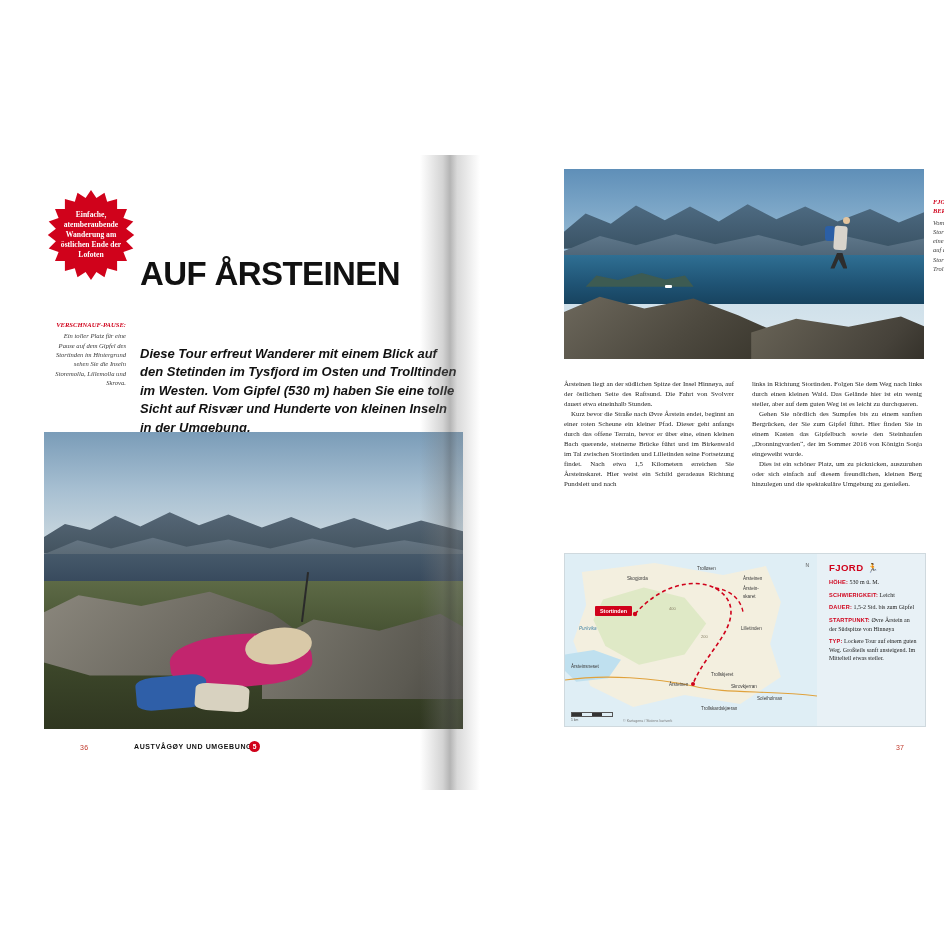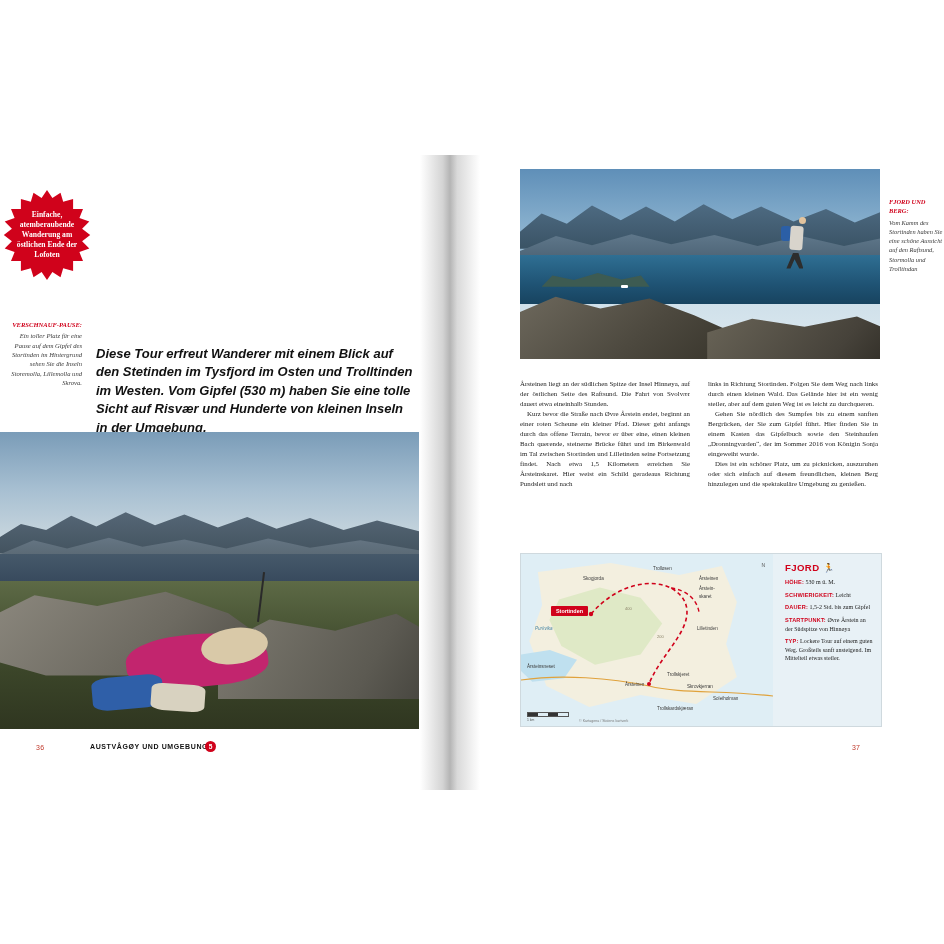--- a/index.html
+++ b/index.html
@@ -3,21 +3,21 @@
 <meta charset="utf-8">
 <style>
   html,body{margin:0;padding:0;background:#ffffff;}
   body{width:944px;height:944px;font-family:"Liberation Serif",serif;overflow:hidden;}
   .spread{position:absolute;left:0;top:155px;width:944px;height:635px;background:#ffffff;}
 
   
   .gutter{position:absolute;left:420px;top:0;width:60px;height:635px;
     background:linear-gradient(to right,rgba(255,255,255,0) 0%,rgba(120,120,120,.32) 38%,rgba(90,90,90,.45) 50%,rgba(130,130,130,.30) 62%,rgba(255,255,255,0) 100%);
     z-index:40;pointer-events:none;}
-  .page{position:absolute;top:0;height:635px;background:#fff;}
+  .page{position:absolute;top:0;height:635px;background:#fff;margin-left:44px;}
   .page-left{left:0;width:450px;}
   .page-right{left:450px;width:494px;}
 
   
   .burst{position:absolute;left:2px;top:35px;width:90px;height:90px;z-index:30;}
   .burst svg{position:absolute;left:0;top:0;}
   .burst .btxt{position:absolute;left:0;top:0;width:90px;height:90px;display:flex;
     align-items:center;justify-content:center;text-align:center;color:#fff;
     font-family:"Liberation Serif",serif;font-weight:bold;font-size:7.6px;line-height:1.32;
     padding:0 12px;box-sizing:border-box;}
@@ -165,20 +165,21 @@
       </svg>
       <div class="btxt">Einfache, atemberaubende Wanderung am östlichen Ende der Lofoten</div>
     </div>
 
     <div class="margin-note">
       <span class="mn-head">VERSCHNAUF-PAUSE:</span>
       <span>Ein toller Platz für eine Pause auf dem Gipfel des Stortinden im Hintergrund sehen Sie die Inseln Storemolla, Lillemolla und Skrova.</span>
     </div>
 
     <div class="headline">
+      <span class="l2">AUF ÅRSTEINEN</span>
     </div>
 
     <div class="standfirst">Diese Tour erfreut Wanderer mit einem Blick auf den Stetinden im Tysfjord im Osten und Trolltinden im Westen. Vom Gipfel (530 m) haben Sie eine tolle Sicht auf Risvær und Hunderte von kleinen Inseln in der Umgebung.</div>
 
     <div class="photo-left">
       <div class="pl-sky"></div>
       <div class="pl-mnt"></div>
       <div class="pl-mnt2"></div>
       <div class="pl-sea"></div>
       <div class="pl-fore"></div>

